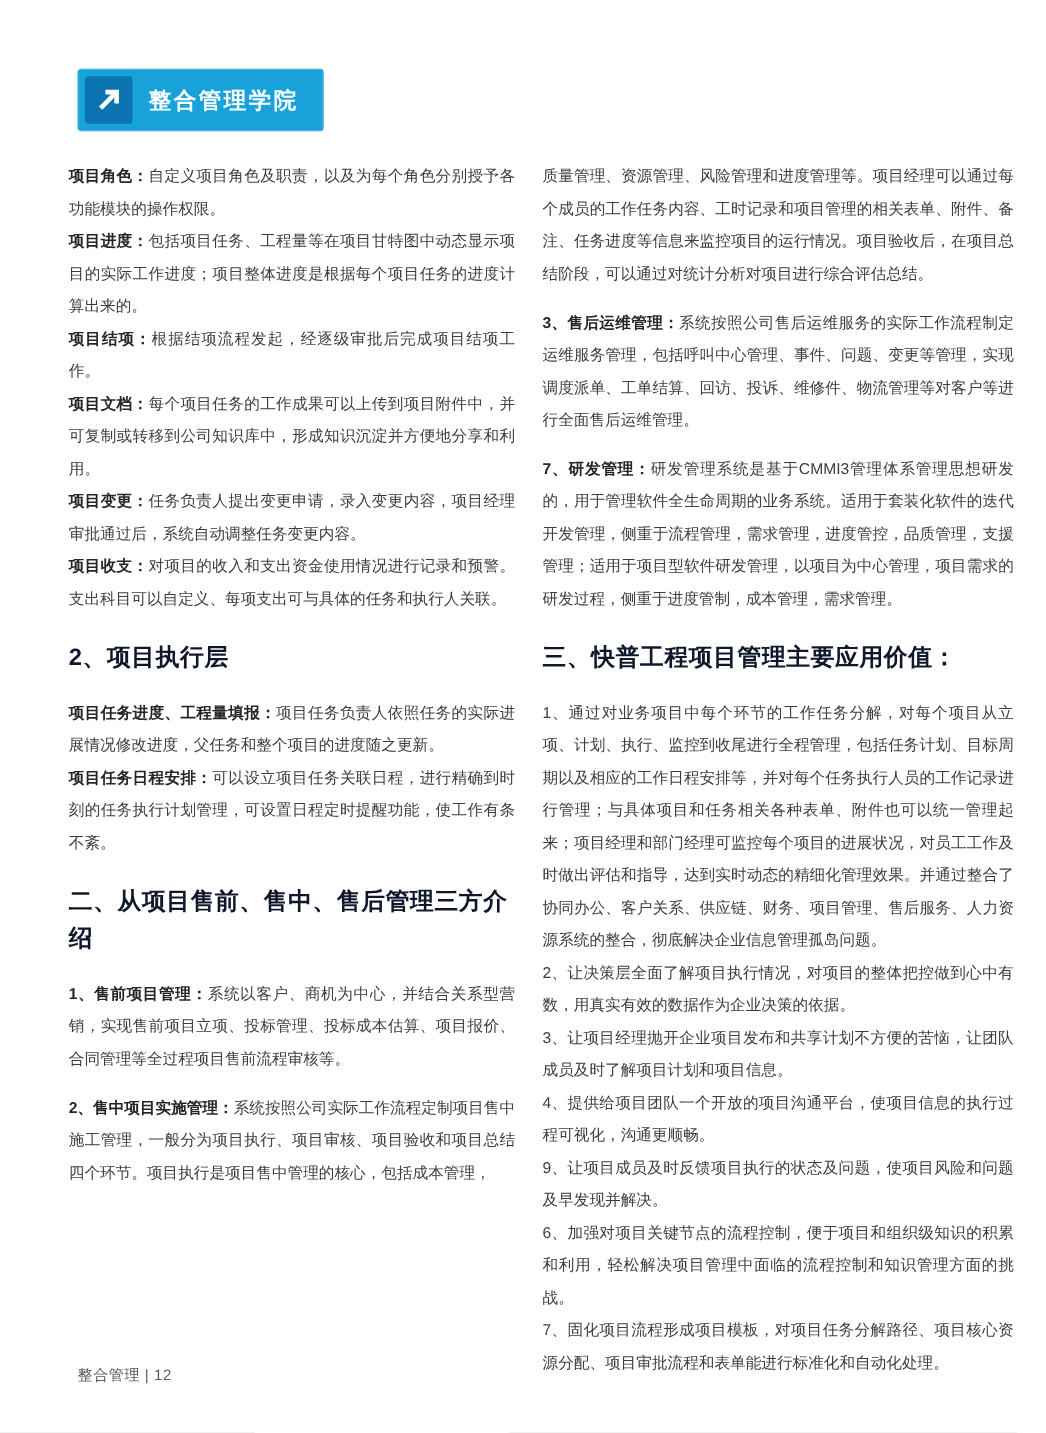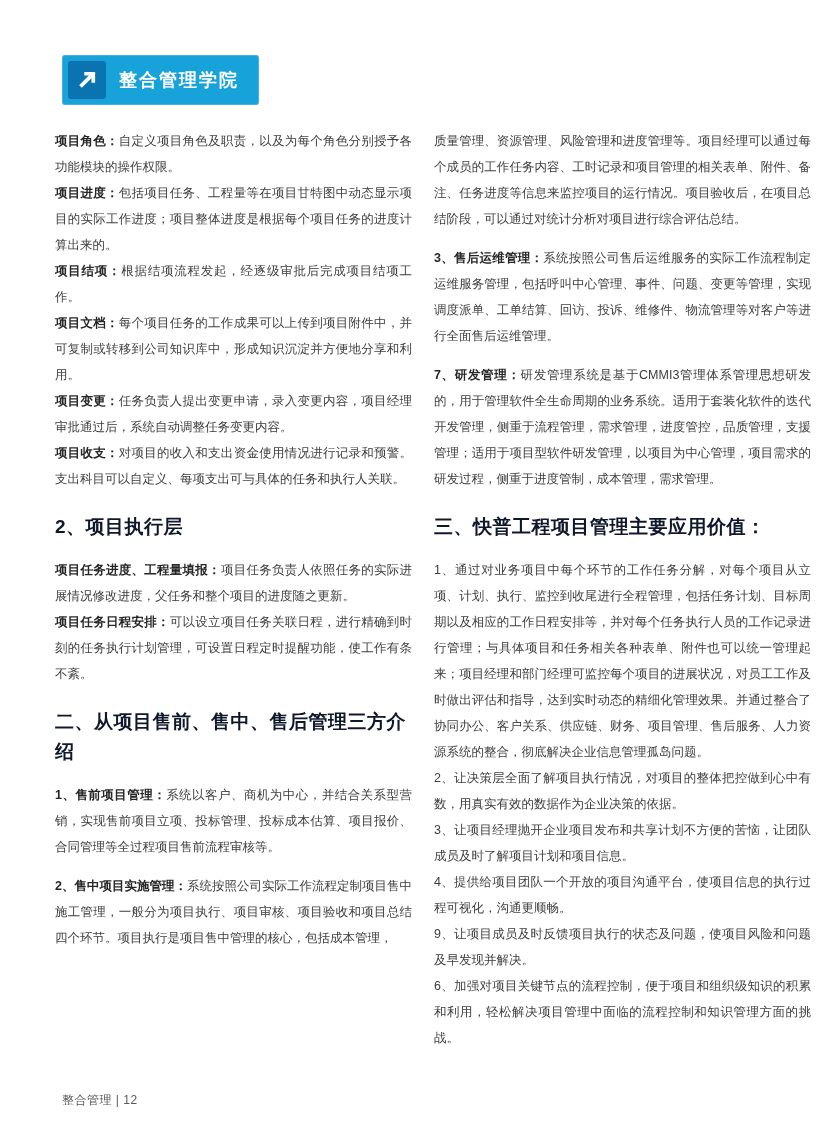--- a/index.html
+++ b/index.html
@@ -107,17 +107,18 @@
     <p class="spaced"><b>7、研发管理：</b><span>研发管理系统是基于CMMI3管理体系管理思想研发的，用于管理软件全生命周期的业务系统。适用于套装化软件的迭代开发管理，侧重于流程管理，需求管理，进度管控，品质管理，支援管理；适用于项目型软件研发管理，以项目为中心管理，项目需求的研发过程，侧重于进度管制，成本管理，需求管理。</span></p>
 
     <div class="heading">三、快普工程项目管理主要应用价值：</div>
 
     <p>1、通过对业务项目中每个环节的工作任务分解，对每个项目从立项、计划、执行、监控到收尾进行全程管理，包括任务计划、目标周期以及相应的工作日程安排等，并对每个任务执行人员的工作记录进行管理；与具体项目和任务相关各种表单、附件也可以统一管理起来；项目经理和部门经理可监控每个项目的进展状况，对员工工作及时做出评估和指导，达到实时动态的精细化管理效果。并通过整合了协同办公、客户关系、供应链、财务、项目管理、售后服务、人力资源系统的整合，彻底解决企业信息管理孤岛问题。</p>
     <p>2、让决策层全面了解项目执行情况，对项目的整体把控做到心中有数，用真实有效的数据作为企业决策的依据。</p>
     <p>3、让项目经理抛开企业项目发布和共享计划不方便的苦恼，让团队成员及时了解项目计划和项目信息。</p>
     <p>4、提供给项目团队一个开放的项目沟通平台，使项目信息的执行过程可视化，沟通更顺畅。</p>
     <p>9、让项目成员及时反馈项目执行的状态及问题，使项目风险和问题及早发现并解决。</p>
     <p>6、加强对项目关键节点的流程控制，便于项目和组织级知识的积累和利用，轻松解决项目管理中面临的流程控制和知识管理方面的挑战。</p>
+    <p>7、固化项目流程形成项目模板，对项目任务分解路径、项目核心资源分配、项目审批流程和表单能进行标准化和自动化处理。</p>
   </div>
 
   <div class="footer">整合管理 | 12</div>
 
 </div>
 
 </body></html>

